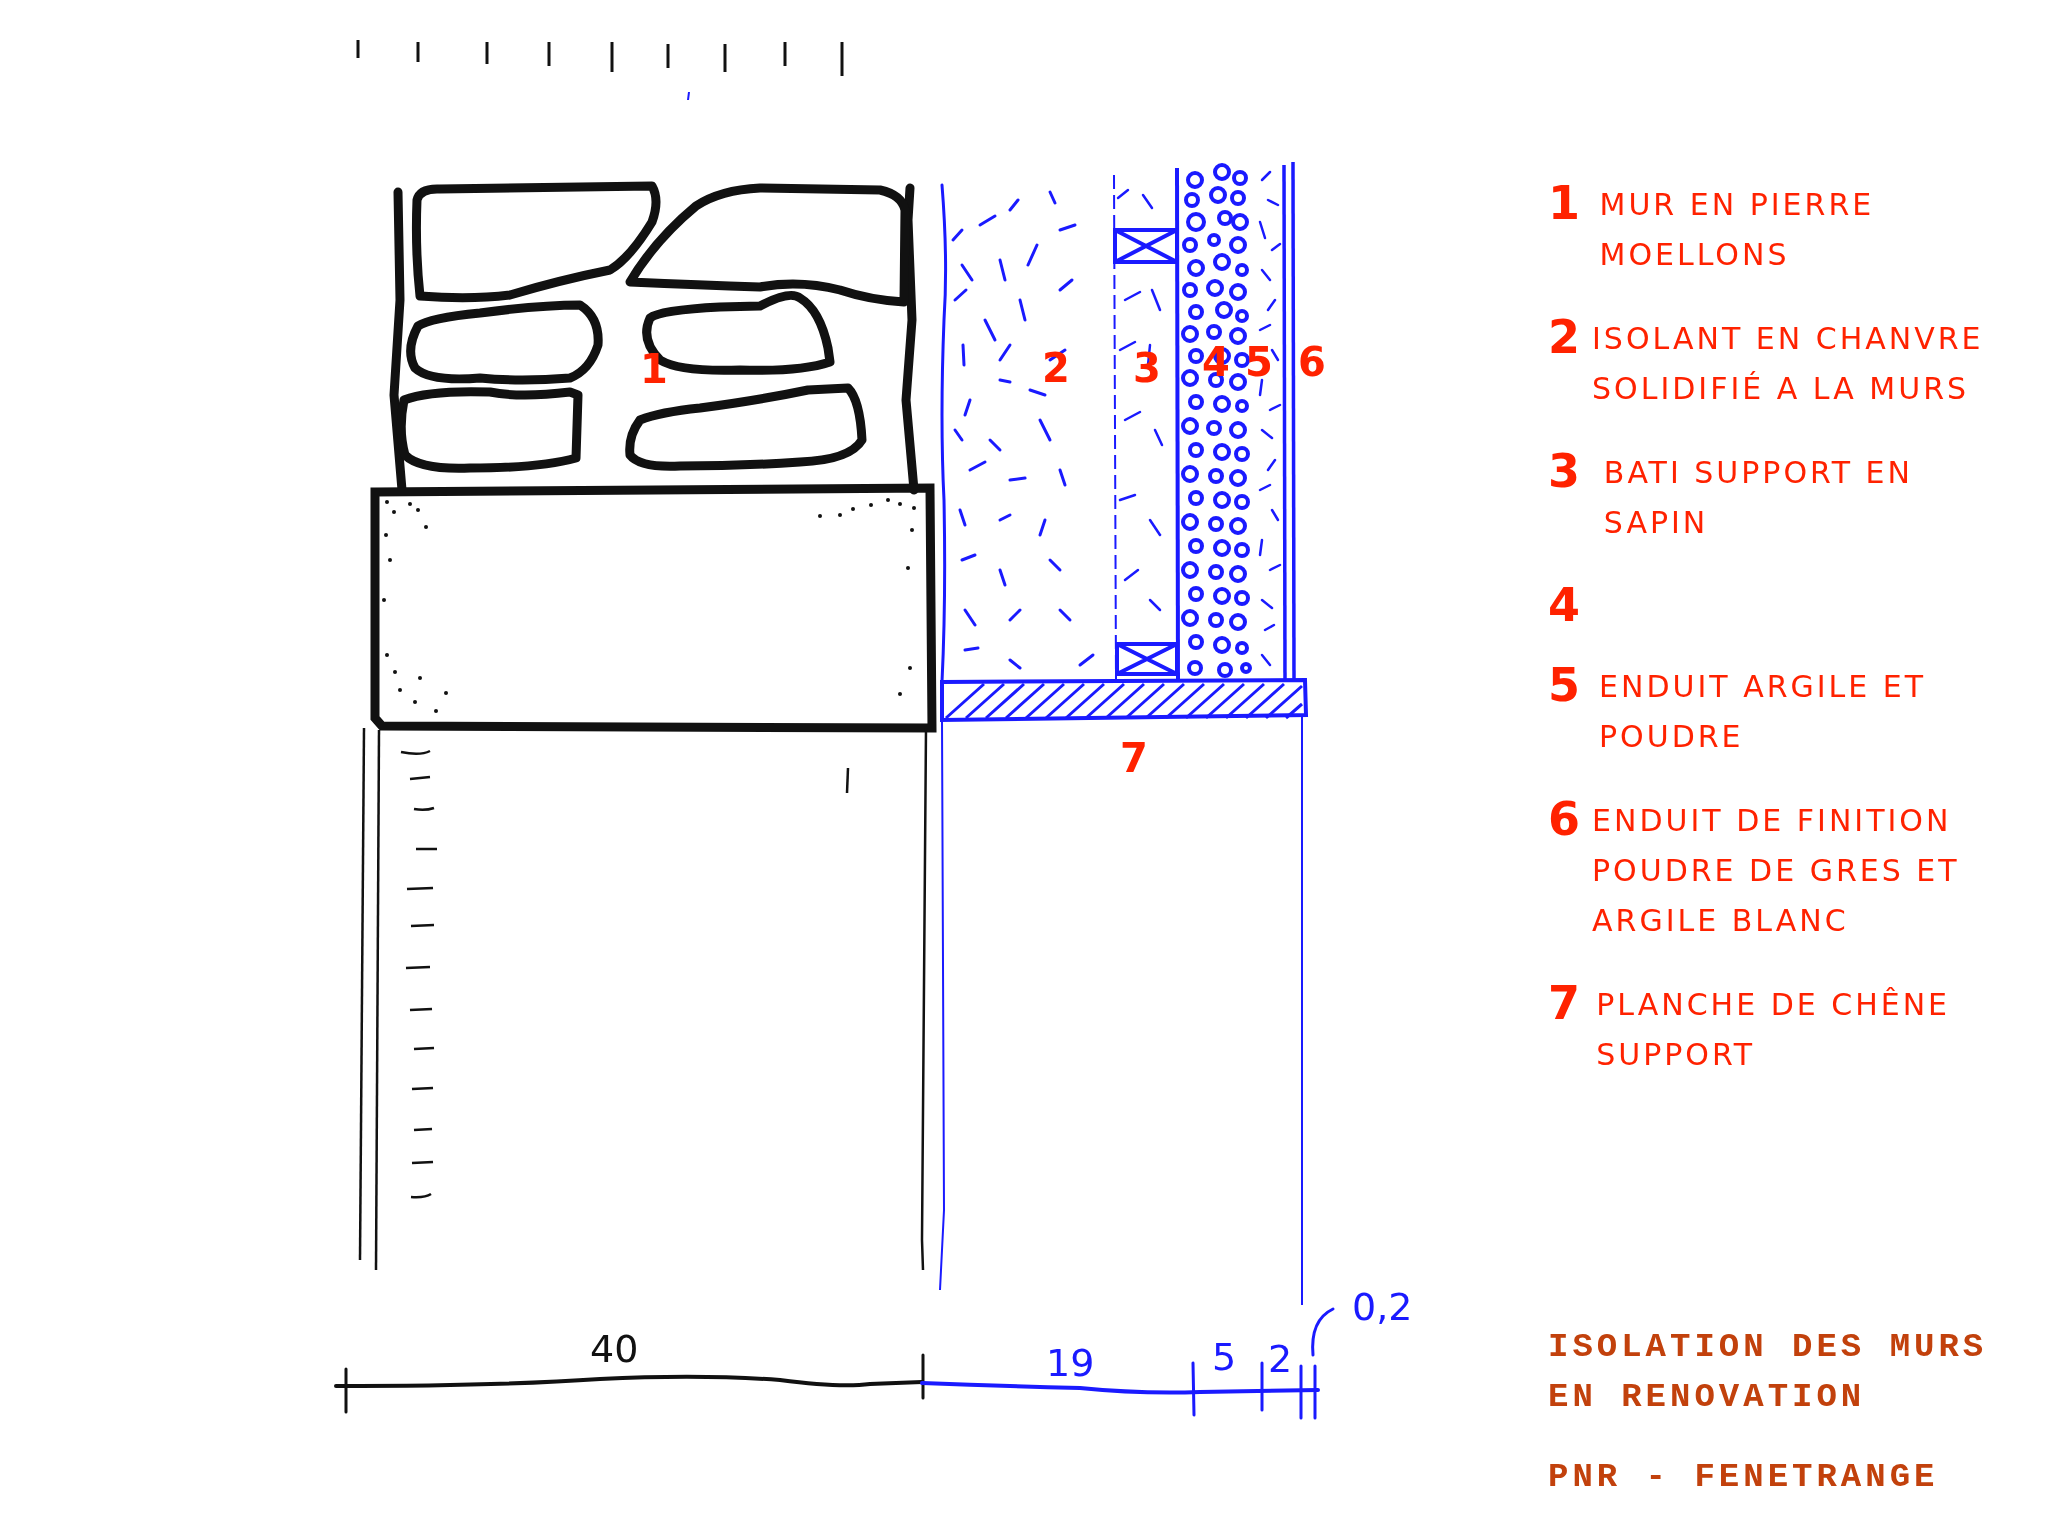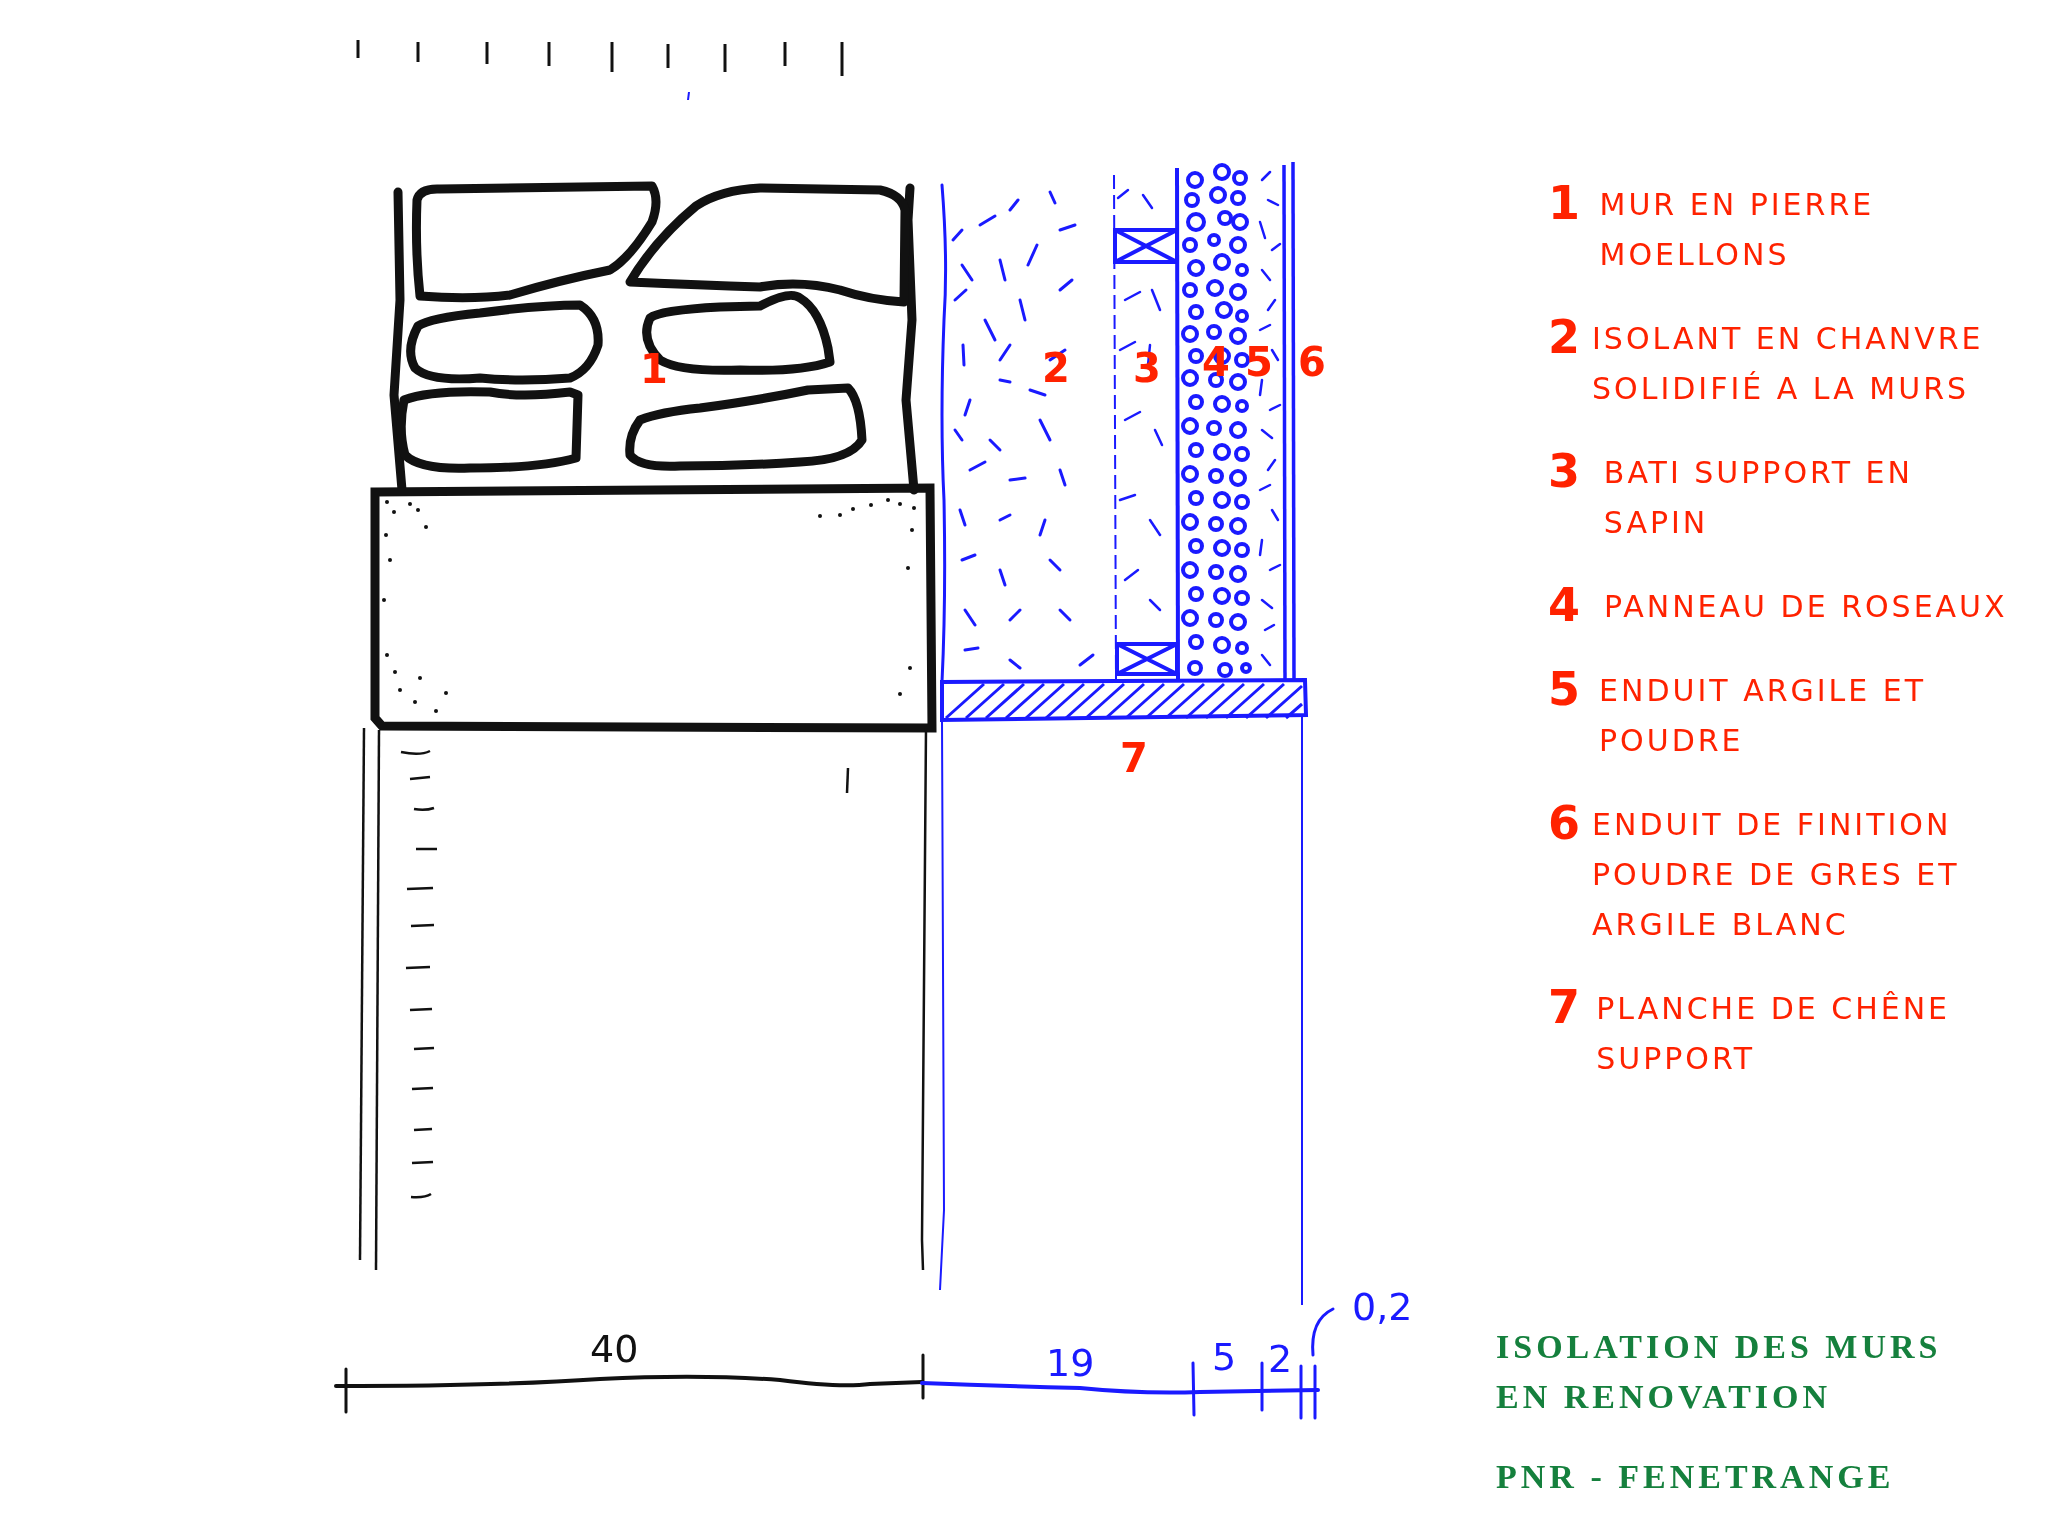--- a/index.html
+++ b/index.html
@@ -5,22 +5,22 @@
   html, body { margin:0; padding:0; background:#ffffff; }
   body { width:2048px; height:1536px; position:relative; overflow:hidden;
          font-family: "DejaVu Sans", sans-serif; }
   #drawing { position:absolute; left:0; top:0; width:2048px; height:1536px; }
   .legend { position:absolute; left:1548px; top:180px; width:480px; color:#ff2200; }
   .legend-item { display:flex; align-items:flex-start; margin-bottom:34px; }
   .legend-num { font-family:"DejaVu Sans", sans-serif; font-size:46px; font-weight:bold;
                 width:44px; line-height:46px; }
   .legend-text { font-family:"DejaVu Sans", sans-serif; font-size:30px; letter-spacing:3px;
                  line-height:50px; padding-left:12px; }
-  .title-block { position:absolute; left:1496px; top:1322px; color:#15803d;
-                 font-family:Liberation Serif, serif; font-weight:bold; font-size:34px;
+  .title-block { position:absolute; left:1548px; top:1322px; color:#c2410c;
+                 font-family:Liberation Mono, monospace; font-weight:bold; font-size:34px;
                  letter-spacing:4px; line-height:50px; }
   .title-block .sub { margin-top:30px; }
   .num-label { font-family:"DejaVu Sans", sans-serif; font-weight:bold; fill:#ff2200; font-size:40px; }
   .dim-label-black { font-family:"DejaVu Sans", sans-serif; fill:#111; font-size:38px; }
   .dim-label-blue { font-family:"DejaVu Sans", sans-serif; fill:#1a1aff; font-size:38px; }
 </style>
 </head>
 <body>
 
 <svg id="drawing" viewBox="0 0 2048 1536" xmlns="http://www.w3.org/2000/svg">
@@ -303,21 +303,20 @@
   <div class="legend-item">
     <span class="legend-num">2</span>
     <span class="legend-text">ISOLANT EN CHANVRE SOLIDIFIÉ A LA MURS</span>
   </div>
   <div class="legend-item">
     <span class="legend-num">3</span>
     <span class="legend-text">BATI SUPPORT EN SAPIN</span>
   </div>
   <div class="legend-item">
     <span class="legend-num">4</span>
-    <span class="legend-text">PANNEAU DE ROSEAUX</span>
   </div>
   <div class="legend-item">
     <span class="legend-num">5</span>
     <span class="legend-text">ENDUIT ARGILE ET POUDRE</span>
   </div>
   <div class="legend-item">
     <span class="legend-num">6</span>
     <span class="legend-text">ENDUIT DE FINITION POUDRE DE GRES ET ARGILE BLANC</span>
   </div>
   <div class="legend-item">

